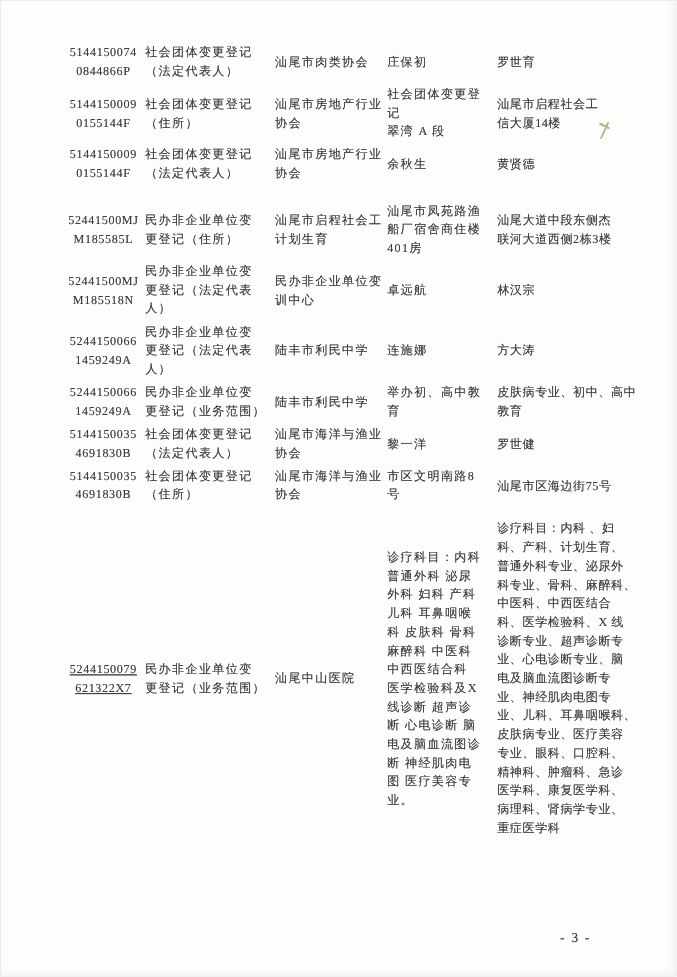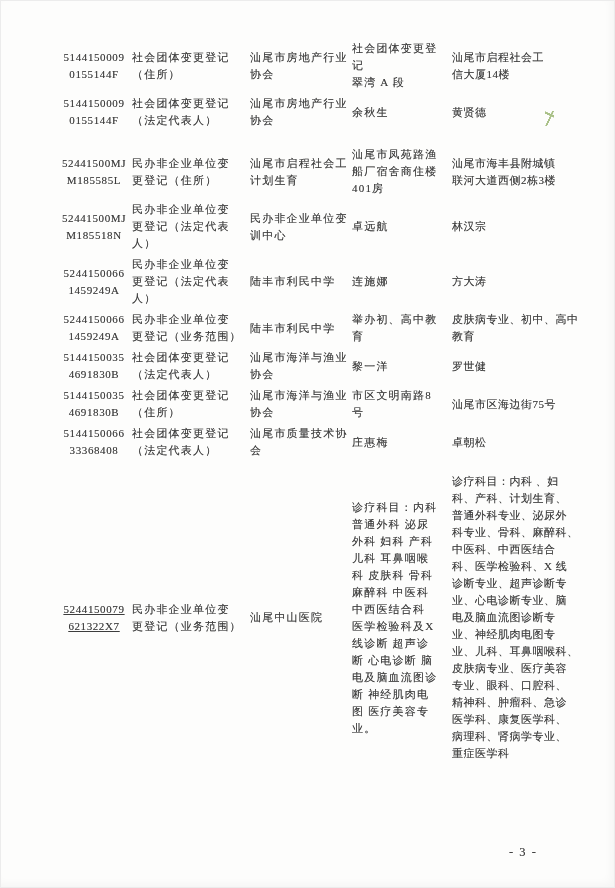--- a/index.html
+++ b/index.html
@@ -67,20 +67,29 @@
 
   <table class="reg-table">
     <colgroup>
       <col class="w1">
         <col class="w2">
         <col class="w3">
         <col class="w4">
         <col class="w5">
     </colgroup>
     <tbody id="rows">
+  <tr>
+    <td class="c1" style="color: rgb(61, 61, 61);">5144150074
+0844866P</td>
+    <td class="c2" style="color: rgb(61, 61, 61);">社会团体变更登记
+（法定代表人）</td>
+    <td class="c3" style="color: rgb(61, 61, 61);">汕尾市肉类协会</td>
+    <td class="c4" style="color: rgb(61, 61, 61);">庄保初</td>
+    <td class="c5" style="color: rgb(61, 61, 61);">罗世育</td>
+  </tr>
 
   <tr>
     <td class="c1" style="color: rgb(61, 61, 61);">5144150009
 0155144F</td>
     <td class="c2" style="color: rgb(61, 61, 61);">社会团体变更登记
 （住所）</td>
     <td class="c3" style="color: rgb(61, 61, 61);">汕尾市房地产行业
 协会</td>
     <td class="c4" style="color: rgb(61, 61, 61);">社会团体变更登记
 翠湾 A 段</td>
@@ -102,21 +111,21 @@
   <tr class="gap-top">
     <td class="c1" style="color: rgb(61, 61, 61);">52441500MJ
 M185585L</td>
     <td class="c2" style="color: rgb(61, 61, 61);">民办非企业单位变
 更登记（住所）</td>
     <td class="c3" style="color: rgb(61, 61, 61);">汕尾市启程社会工
 计划生育</td>
     <td class="c4" style="color: rgb(61, 61, 61);">汕尾市凤苑路渔
 船厂宿舍商住楼
 401房</td>
-    <td class="c5" style="color: rgb(61, 61, 61);">汕尾市海丰县附城镇
+    <td class="c5" style="color: rgb(61, 61, 61);">汕尾大道中段东侧杰
 联河大道西侧2栋3楼</td>
   </tr>
 
   <tr>
     <td class="c1" style="color: rgb(61, 61, 61);">52441500MJ
 M185518N</td>
     <td class="c2" style="color: rgb(61, 61, 61);">民办非企业单位变
 更登记（法定代表
 人）</td>
     <td class="c3" style="color: rgb(61, 61, 61);">民办非企业单位变
@@ -164,30 +173,20 @@
 4691830B</td>
     <td class="c2" style="color: rgb(61, 61, 61);">社会团体变更登记
 （住所）</td>
     <td class="c3" style="color: rgb(61, 61, 61);">汕尾市海洋与渔业
 协会</td>
     <td class="c4" style="color: rgb(61, 61, 61);">市区文明南路8
 号</td>
     <td class="c5" style="color: rgb(61, 61, 61);">汕尾市区海边街75号</td>
   </tr>
 
-  <tr>
-    <td class="c1" style="color: rgb(61, 61, 61);">5144150066
-33368408</td>
-    <td class="c2" style="color: rgb(61, 61, 61);">社会团体变更登记
-（法定代表人）</td>
-    <td class="c3" style="color: rgb(61, 61, 61);">汕尾市质量技术协
-会</td>
-    <td class="c4" style="color: rgb(61, 61, 61);">庄惠梅</td>
-    <td class="c5" style="color: rgb(61, 61, 61);">卓朝松</td>
-  </tr>
 
   <tr class="gap-top-sm">
     <td class="c1" style="color: rgb(61, 61, 61); text-decoration: underline;">5244150079
 621322X7</td>
     <td class="c2" style="color: rgb(61, 61, 61);">民办非企业单位变
 更登记（业务范围）</td>
     <td class="c3" style="color: rgb(61, 61, 61);">汕尾中山医院</td>
     <td class="c4" style="color: rgb(61, 61, 61); margin-left: 48px;">诊疗科目：内科
 普通外科 泌尿
 外科 妇科 产科

